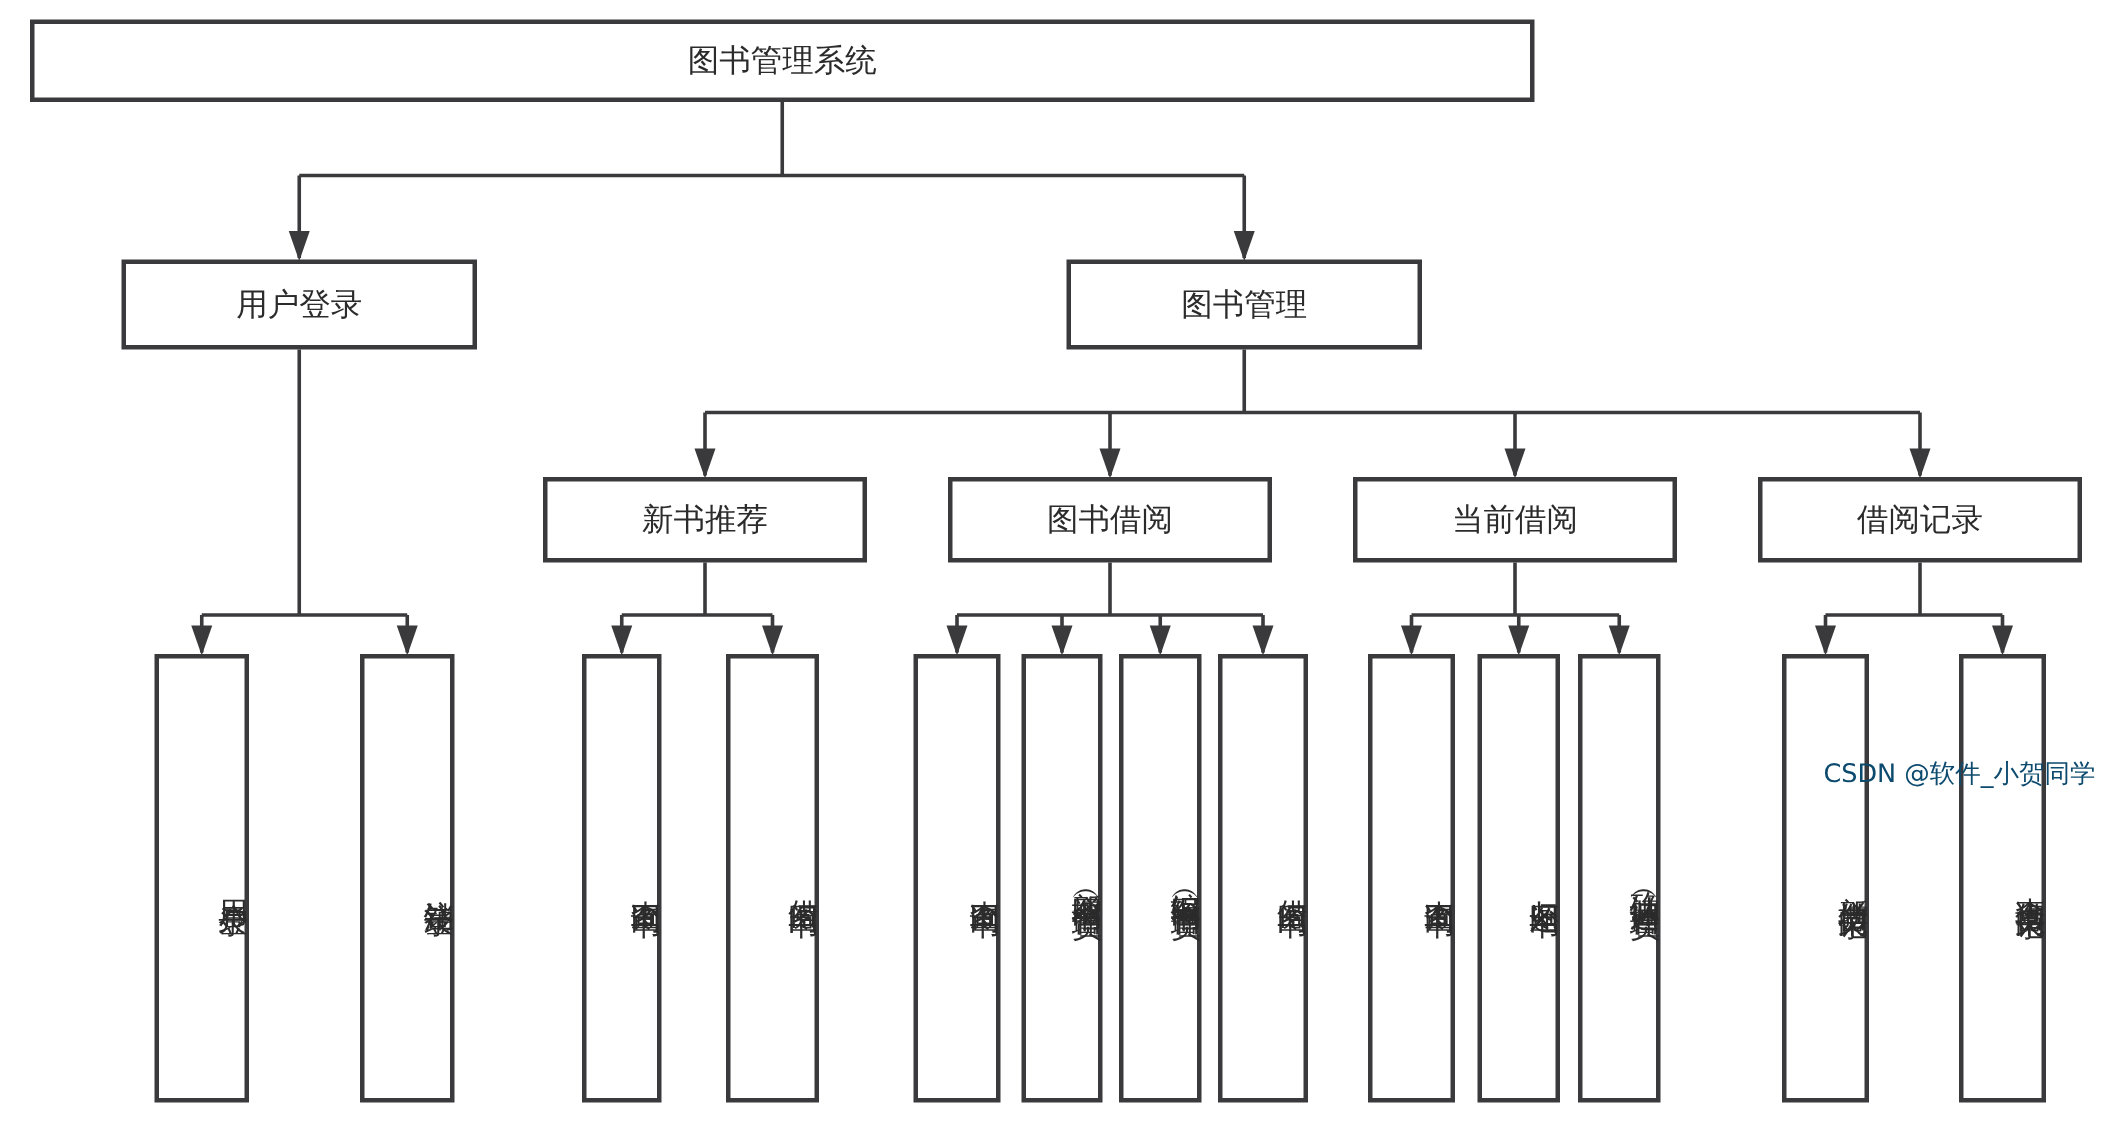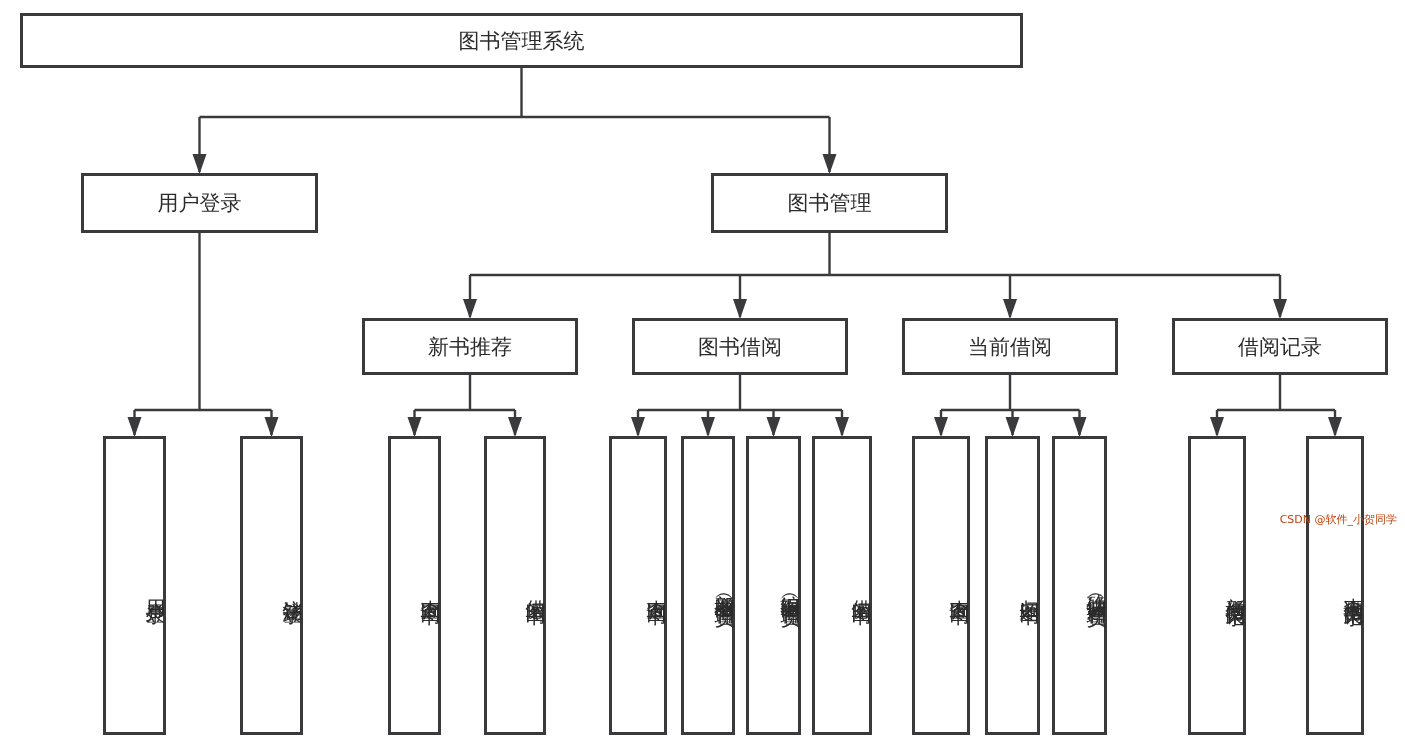--- a/index.html
+++ b/index.html
@@ -24,21 +24,21 @@
     font-size:20px;color:#2b2b2b;
     letter-spacing:2px;
     line-height:1;
     display:flex;align-items:flex-start;justify-content:center;
     white-space:nowrap;
     pointer-events:none;
   }
   .watermark{
     position:absolute;right:8px;bottom:6px;
     font-family:"DejaVu Sans","Liberation Sans",sans-serif;
-    font-size:11px;color:#c2410c;white-space:nowrap;
+    font-size:17px;color:#0c4a6e;white-space:nowrap;
   }
 </style>
 </head>
 <body>
 
 <div id="diagram-root">
 
   <svg id="tree" viewBox="0 0 1405 747">
     <g id="links-layer">
         <line x1="521.5" y1="68" x2="521.5" y2="117" class="link"></line>

